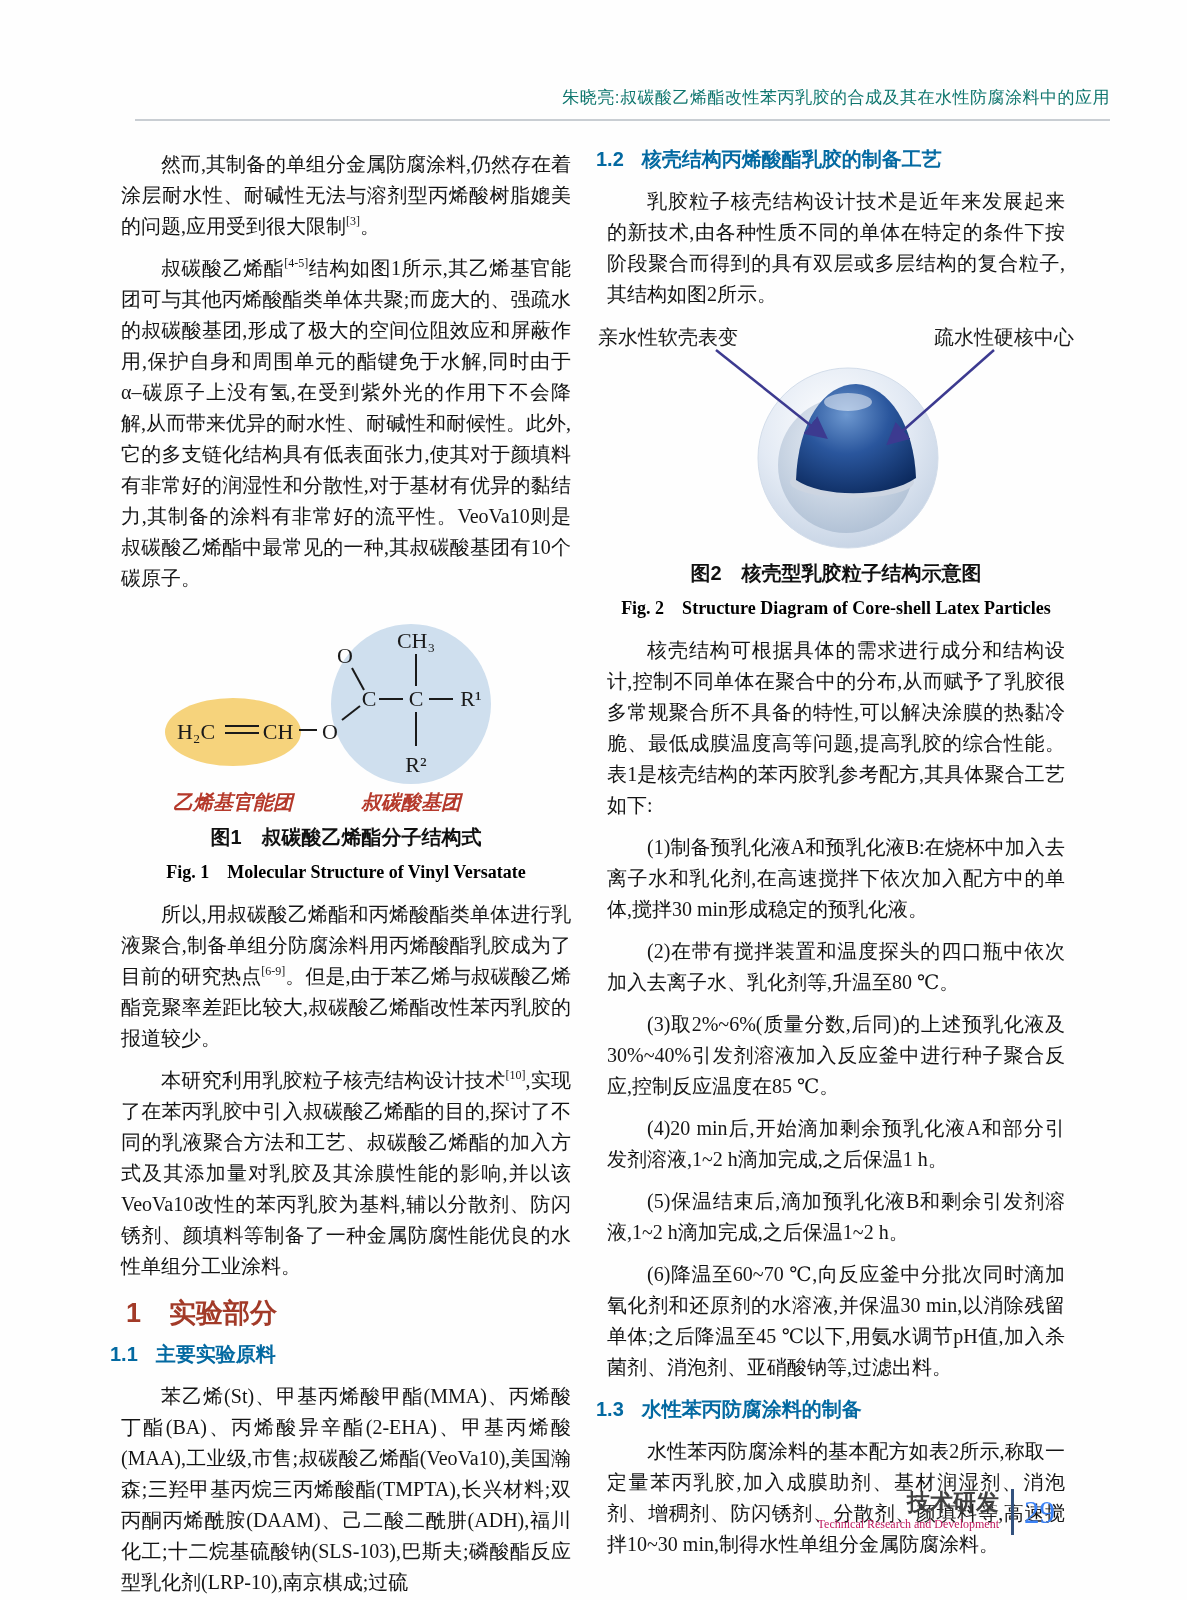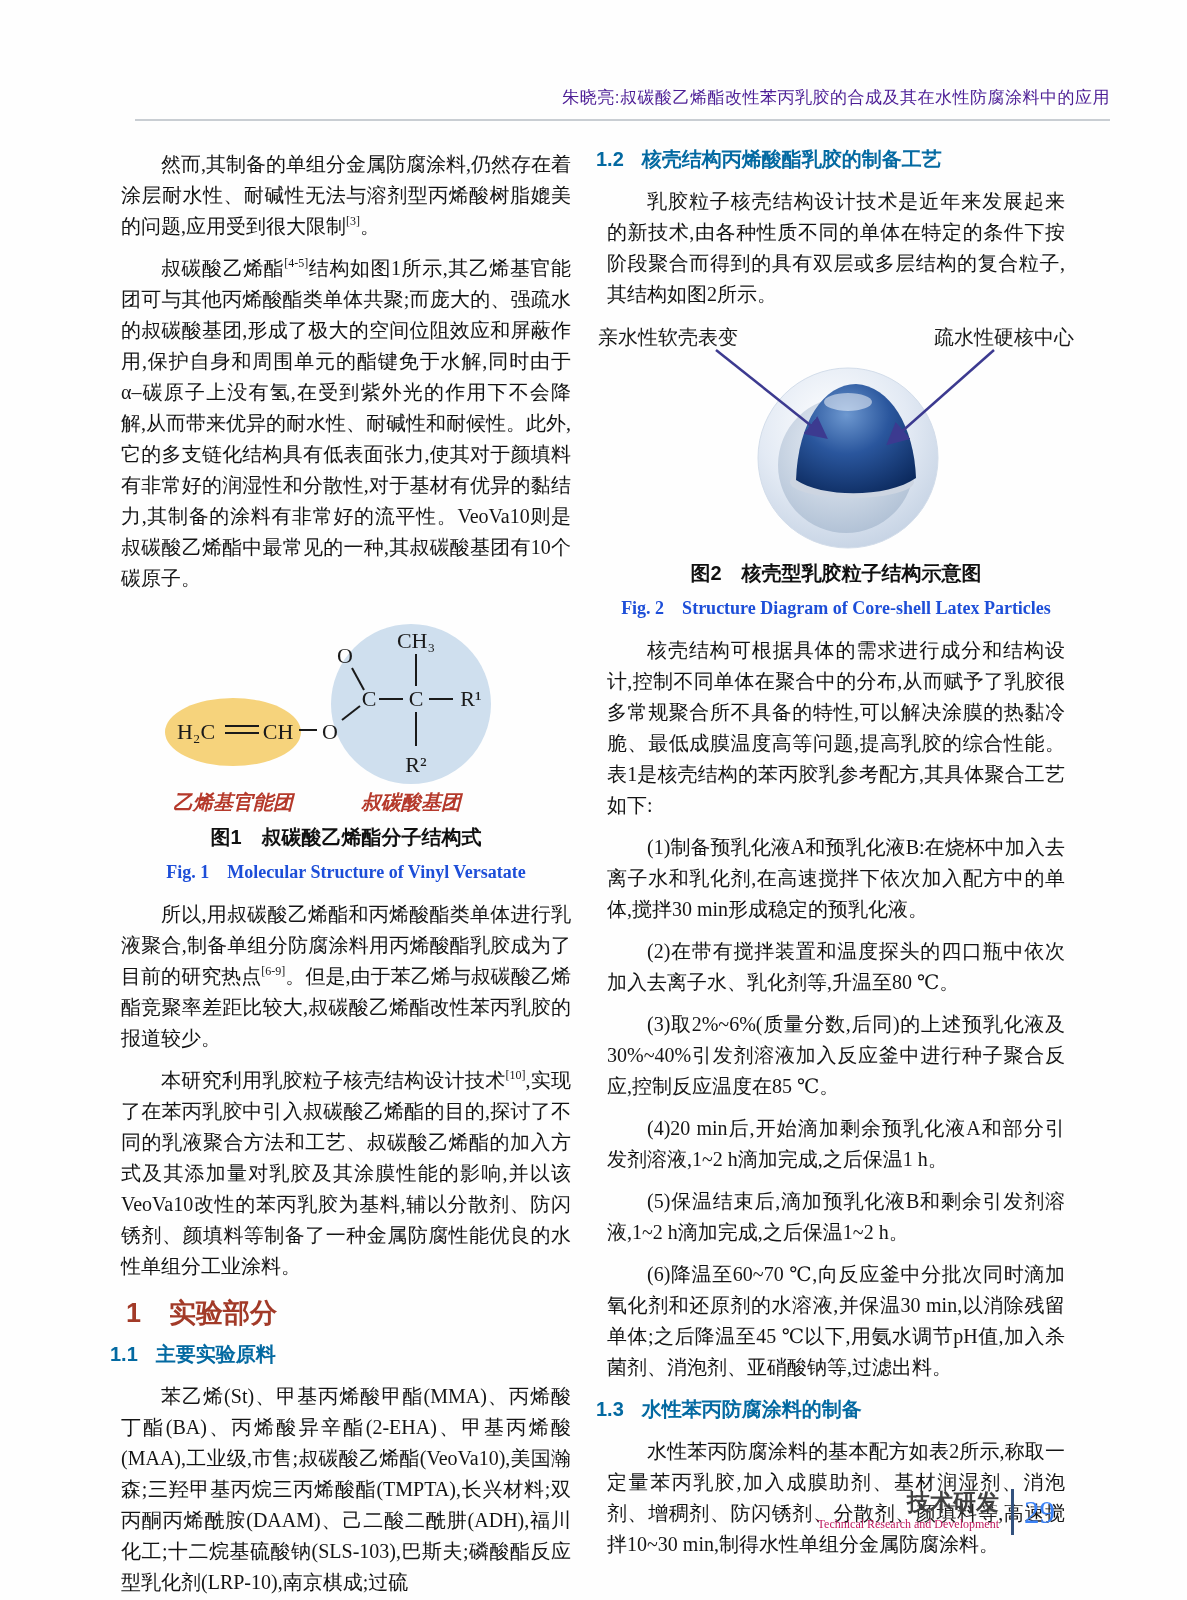--- a/index.html
+++ b/index.html
@@ -9,21 +9,21 @@
     font-family:"Liberation Serif","DejaVu Serif",serif;
     color:#141414;
     position:relative;
     overflow:hidden;
   }
   .page { position:absolute; inset:0; }
 
   
   .running-head {
     position:absolute; top:86px; left:135px; width:975px;
-    text-align:right; font-size:17px; color:#4c1d95;
+    text-align:right; font-size:17px; color:#0f766e;
     font-family:"Liberation Sans","DejaVu Sans",sans-serif;
     letter-spacing:0.5px;
   }
   .head-rule {
     position:absolute; top:119px; left:135px; width:975px;
     border-top:2px solid #c9ced3;
   }
 
   
   .col {
@@ -53,21 +53,21 @@
   
   .fig { margin:12px 0 8px; text-indent:0; text-align:center; }
   .fig svg { display:block; margin:0 auto; }
   .cap-cn {
     font-family:"Liberation Sans","DejaVu Sans",sans-serif;
     font-weight:bold; font-size:20px; color:#101010; margin-top:4px;
     text-align:center;
   }
   .cap-en {
     font-family:"Liberation Serif","DejaVu Serif",serif;
-    font-weight:bold; font-size:18px; color:#1d4ed8; margin-top:4px;
+    font-weight:bold; font-size:18px; color:#000000; margin-top:4px;
     text-align:center;
   }
   .mol-text { font-family:"Liberation Serif","DejaVu Serif",serif; font-size:22px; fill:#1a1a1a; }
   .mol-bond { stroke:#1a1a1a; stroke-width:2; }
   .fig-label-red { font-size:20px; fill:#b5392b; font-style:italic; font-weight:bold; }
   .fig2-label { font-size:20px; fill:#1a1a1a; }
 
   
   .footer {
     position:absolute; top:1489px; right:132px;

